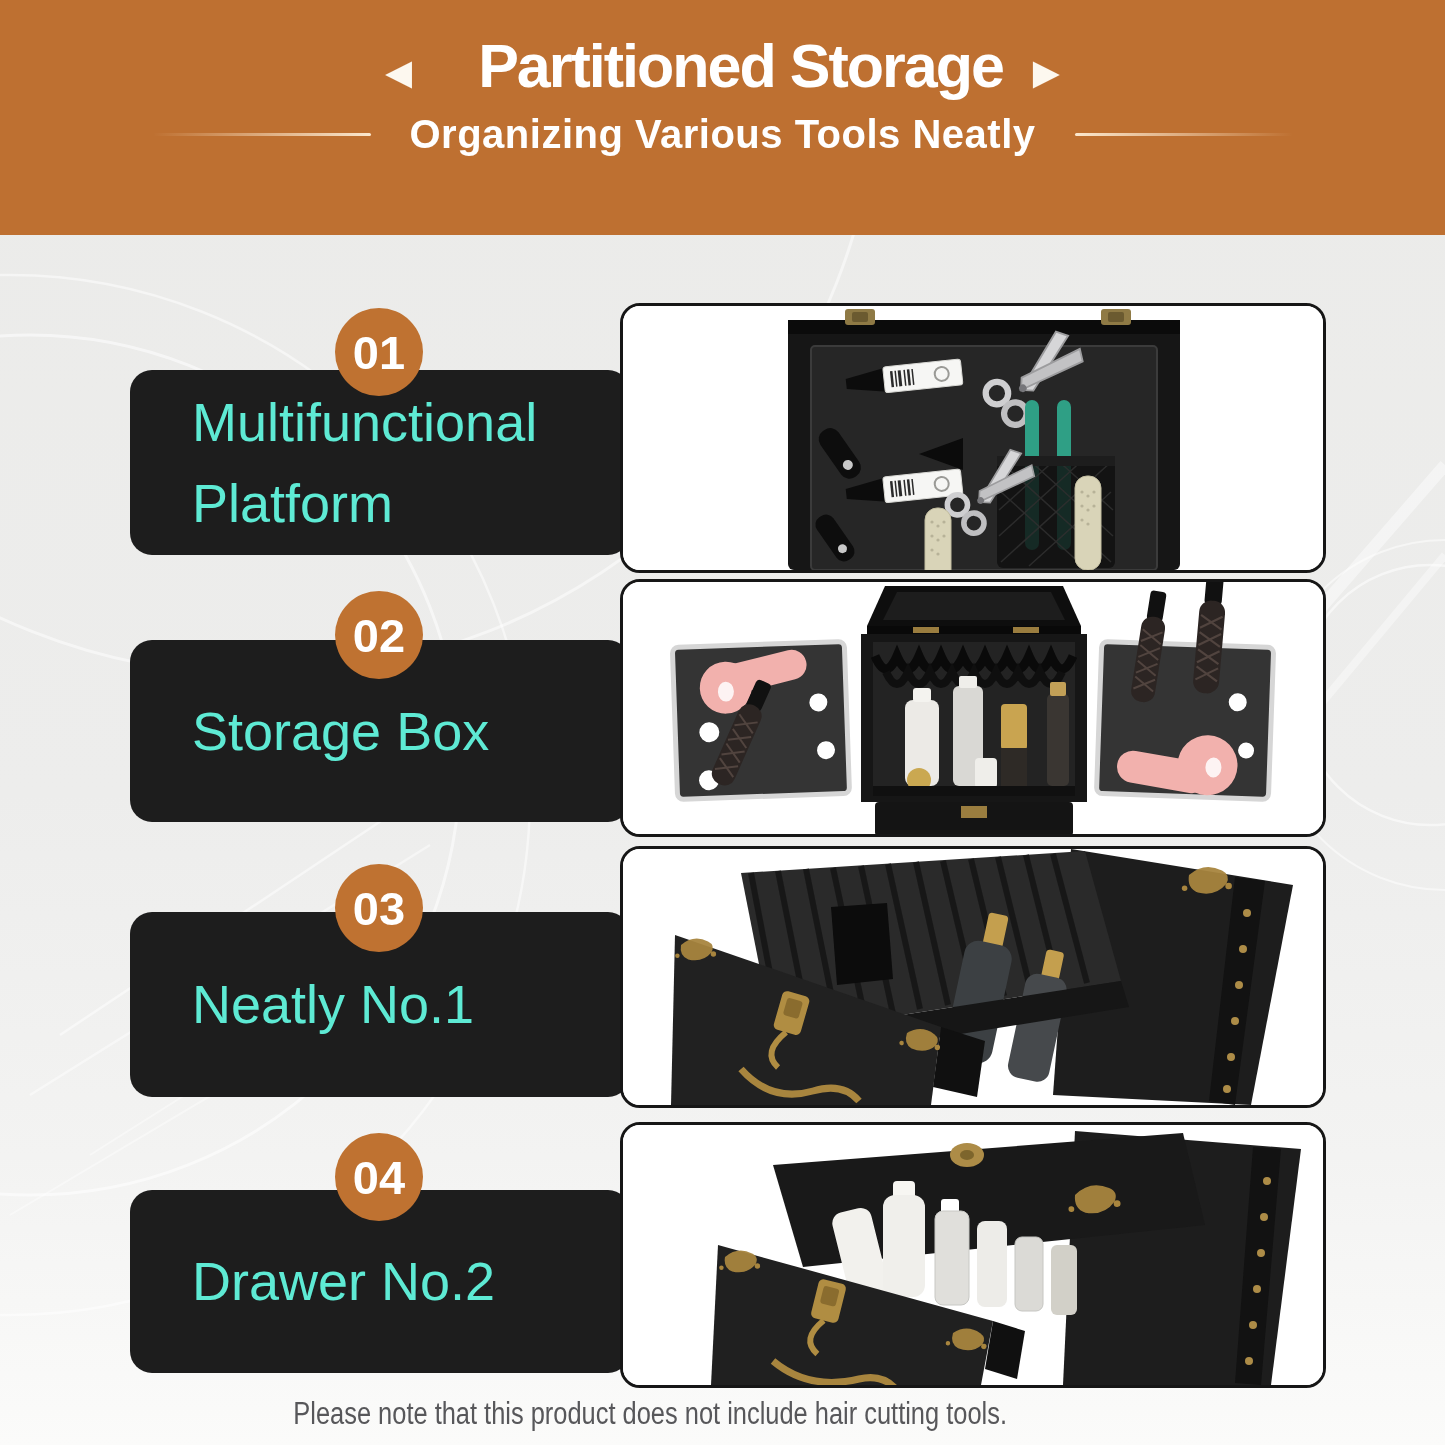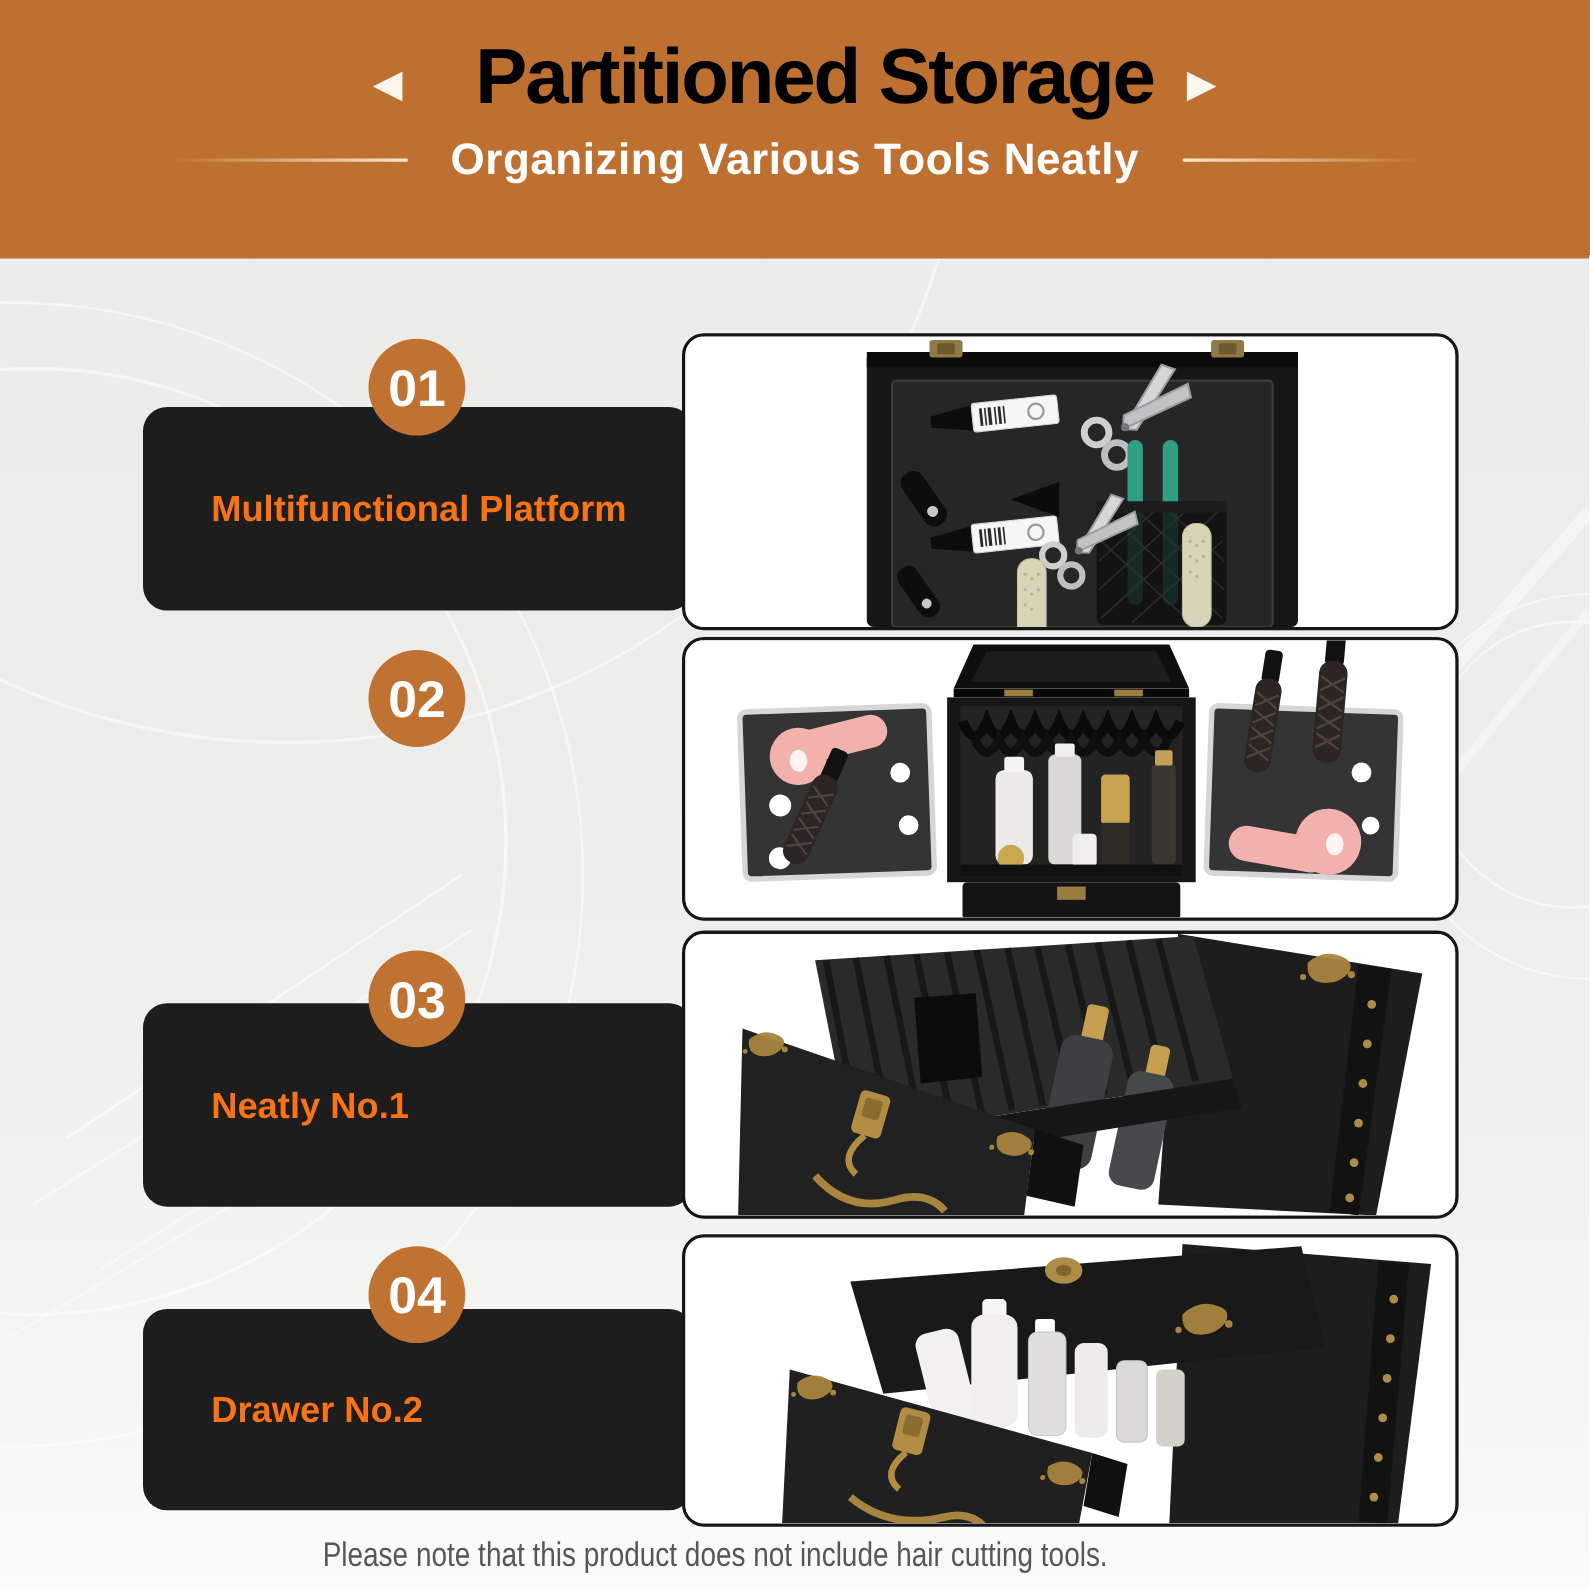--- a/index.html
+++ b/index.html
@@ -4,38 +4,38 @@
 <style>
   html,body{margin:0;padding:0;background:#ffffff;}
   #stage{
     position:relative;width:1445px;height:1445px;overflow:hidden;
     font-family:"Liberation Sans","DejaVu Sans",sans-serif;
     background:linear-gradient(180deg,#ebebe9 0%,#ededec 55%,#f3f3f2 80%,#fbfbfa 100%);
   }
   
   .header{position:absolute;top:0;left:0;width:1445px;height:235px;background:#be7031;z-index:1;}
   .title-row{display:flex;justify-content:center;align-items:center;gap:30px;margin-top:34px;}
-  .title{color:#000000;font-size:71px;font-weight:bold;letter-spacing:-2px;line-height:1.05;white-space:nowrap;margin-left:36px;}
+  .title{color:#ffffff;font-size:61px;font-weight:bold;letter-spacing:-2px;line-height:1.05;white-space:nowrap;margin-left:36px;}
   .arrow{color:#fdf8ef;font-size:54px;line-height:1;transform:translateY(4px);}
   .subtitle-row{display:flex;justify-content:center;align-items:center;gap:39px;margin-top:14px;}
   .subtitle{color:#fff;font-size:40px;font-weight:bold;letter-spacing:0.5px;white-space:nowrap;}
   .hline{width:218px;height:3px;border-radius:2px;}
   .hline.left{background:linear-gradient(90deg,rgba(255,240,220,0),rgba(255,238,214,0.95));}
   .hline.right{background:linear-gradient(270deg,rgba(255,240,220,0),rgba(255,238,214,0.95));}
   
   .bg-decor{position:absolute;top:235px;left:0;z-index:0;}
   
   .badge{
     position:absolute;left:335px;width:88px;height:88px;border-radius:50%;
     background:#bf7231;color:#ffffff;font-size:47px;font-weight:bold;
     display:flex;align-items:center;justify-content:center;z-index:4;
   }
   .label-box{
     position:absolute;left:130px;width:500px;background:#1d1d1d;border-radius:22px;
-    color:#f97316;font-size:33px;font-weight:bold;line-height:1.5;
+    color:#5eead4;font-size:54px;font-weight:normal;line-height:1.5;
     display:flex;align-items:center;z-index:2;box-sizing:border-box;padding-left:62px;padding-right:30px;
   }
   .photo-card{
     position:absolute;left:620px;width:706px;background:#fff;
     border:3px solid #161616;border-radius:20px;box-sizing:border-box;
     overflow:hidden;z-index:3;
   }
   .photo-card svg{display:block;width:100%;height:100%;}
   
   .footer{position:absolute;top:1396px;left:0;width:1300px;text-align:center;z-index:2;}
@@ -185,20 +185,23 @@
           <circle cx="465" cy="204" r="1.6" fill="#b7b298"></circle>
             <circle cx="471" cy="200" r="1.6" fill="#b7b298"></circle>
           <circle cx="459" cy="214" r="1.6" fill="#b7b298"></circle>
             <circle cx="465" cy="218" r="1.6" fill="#b7b298"></circle>
         </g>
       </g>
     </svg>
   </div>
 
   <div class="badge" style="top:591px">02</div>
+  <div class="label-box" style="top:640px;height:182px">
+    <span>Storage Box</span>
+  </div>
   <div class="photo-card" style="top:579px;height:258px">
     <svg viewBox="0 0 700 252" preserveAspectRatio="none">
       <rect x="0" y="0" width="700" height="252" fill="#ffffff"></rect>
       <g>
         <polygon points="262,4 440,4 458,44 244,44" fill="#0e0e0e"></polygon>
         <polygon points="274,10 428,10 442,38 260,38" fill="#1d1d1d"></polygon>
         <rect x="244" y="44" width="214" height="8" fill="#090909"></rect>
         <rect x="290" y="45" width="26" height="6" fill="#9a7d3f"></rect>
         <rect x="390" y="45" width="26" height="6" fill="#9a7d3f"></rect>
       </g>

